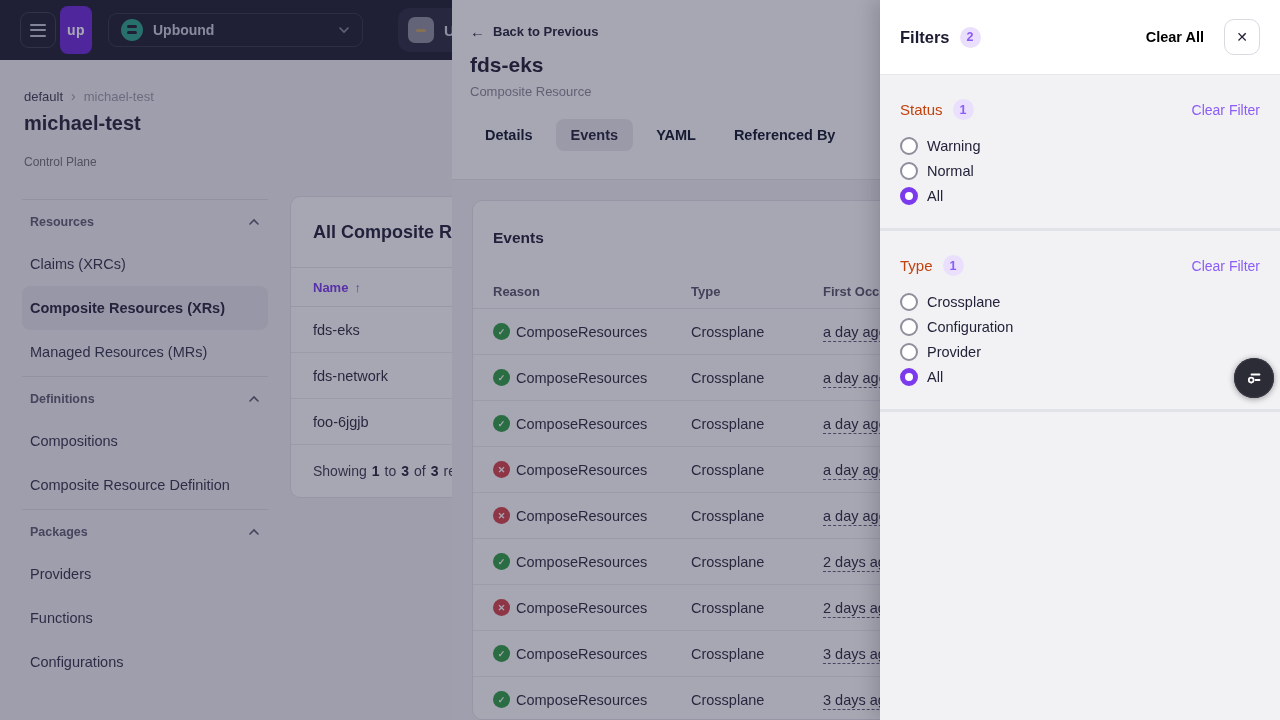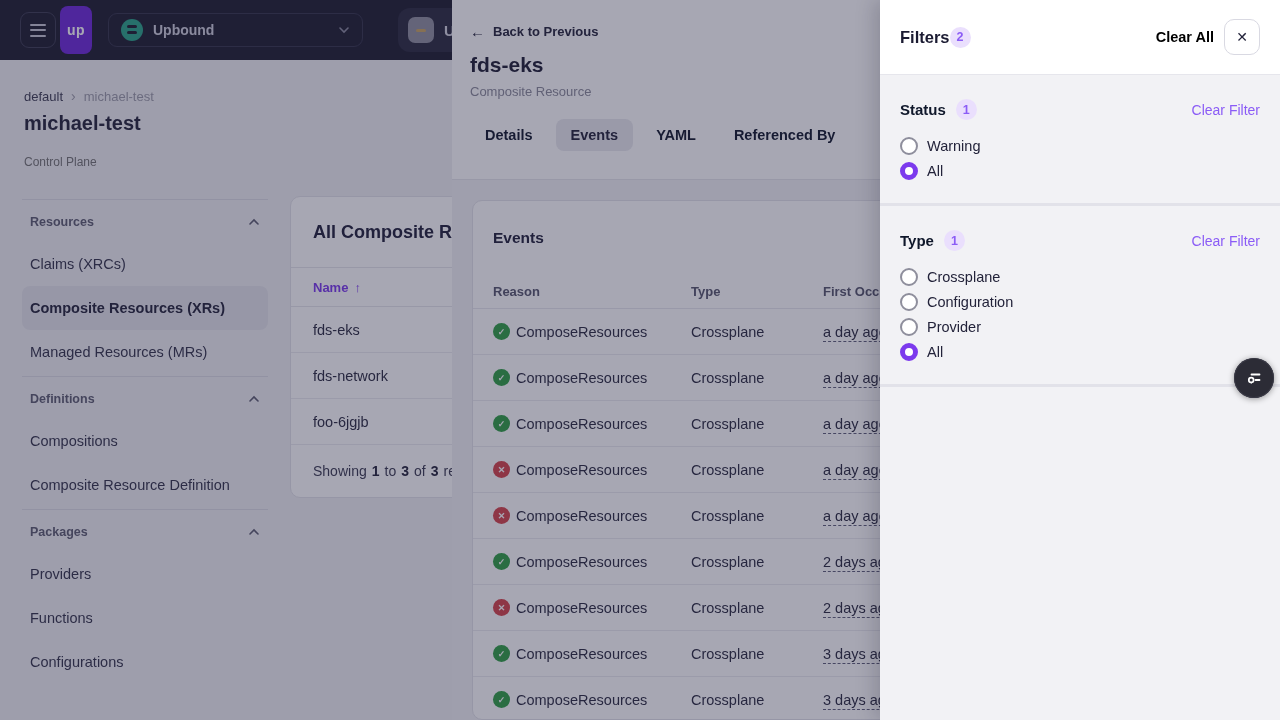--- a/index.html
+++ b/index.html
@@ -99,32 +99,32 @@
   .status-dot[data-status="error"]::after   { content:"✕"; }
   .time { border-bottom:1.5px dashed #60607a; padding-bottom:1px; cursor:help; }
 
   
   .overlay { position:absolute; inset:0; background:rgba(36,36,64,0.40); z-index:40; }
 
   
   .filters { position:absolute; left:880px; top:0; width:400px; height:720px; background:#f2f2f5;
             z-index:50; box-shadow:-6px 0 18px rgba(20,20,40,0.18); }
   .f-head { height:75px; background:#fff; border-bottom:1px solid #e6e6ec; display:flex;
-            align-items:center; padding:0 20px; }
+            align-items:center; padding:0 20px; gap:10px; }
   .f-title { font-size:16.5px; font-weight:bold; color:#1b1b32; }
   .badge { background:#eadffd; color:#8b5cf6; font-size:12.5px; font-weight:bold; height:21px;
             min-width:21px; padding:0 7px; border-radius:11px; display:flex; align-items:center;
             justify-content:center; }
   .f-clear-all { margin-left:auto; color:#000000; font-weight:bold; font-size:14.5px; cursor:pointer; }
   .f-close { width:36px; height:36px; margin-left:10px; background:#fff; border:1px solid #d9d9e2;
             border-radius:10px; display:flex; align-items:center; justify-content:center;
             font-size:14px; color:#23233a; cursor:pointer; }
   .f-section { padding:24px 20px 20px; border-bottom:3px solid #e2e2e9; }
   .f-sec-head { display:flex; align-items:center; gap:10px; }
-  .f-sec-title { font-size:15px; font-weight:bold; color:#0f172a; }
+  .f-sec-title { font-size:15px; font-weight:normal; color:#c2410c; }
   .f-clear { margin-left:auto; color:#8b5cf6; font-size:14px; cursor:pointer; }
   .f-options { margin-top:14px; display:flex; flex-direction:column; gap:1px; }
   .f-option { display:flex; align-items:center; gap:9px; height:24px; font-size:14.5px;
             color:#23233a; cursor:pointer; }
   .radio { width:18px; height:18px; border-radius:50%; background:#fff; border:2px solid #8e8e9c; flex:none; }
   .radio[data-checked="true"] { border:5.5px solid #7c3aed; }
 
   
   .fab { position:absolute; left:1234px; top:358px; width:40px; height:40px; border-radius:50%;
             background:#2c2c36; z-index:60; display:flex; align-items:center; justify-content:center;
@@ -351,20 +351,24 @@
       <span class="f-sec-title">Status</span>
       <span class="badge">1</span>
       <span class="f-clear">Clear Filter</span>
     </div>
     <div class="f-options">
       <div class="f-option">
         <span class="radio" data-checked="false"></span>
         <span>Warning</span>
       </div>
       <div class="f-option">
+        <span class="radio" data-checked="false"></span>
+        <span>Normal</span>
+      </div>
+      <div class="f-option">
         <span class="radio" data-checked="true"></span>
         <span>All</span>
       </div>
     </div>
   </div>
 
   <div class="f-section">
     <div class="f-sec-head">
       <span class="f-sec-title">Type</span>
       <span class="badge">1</span>

